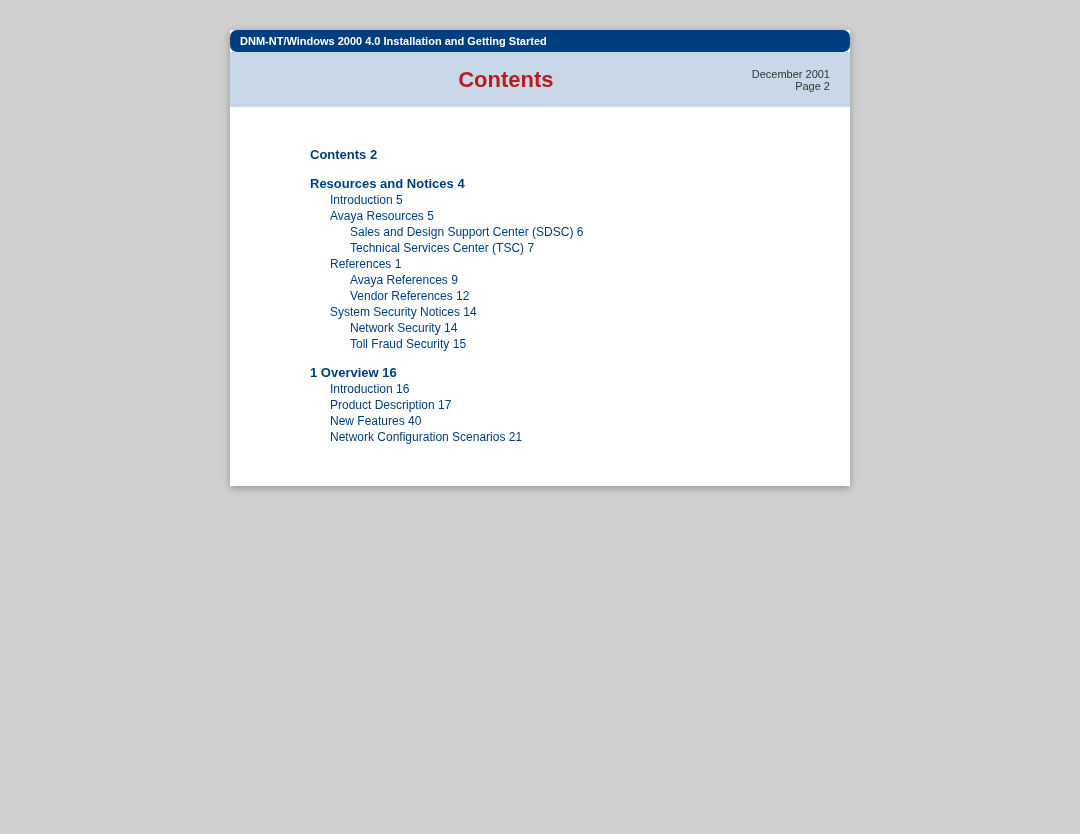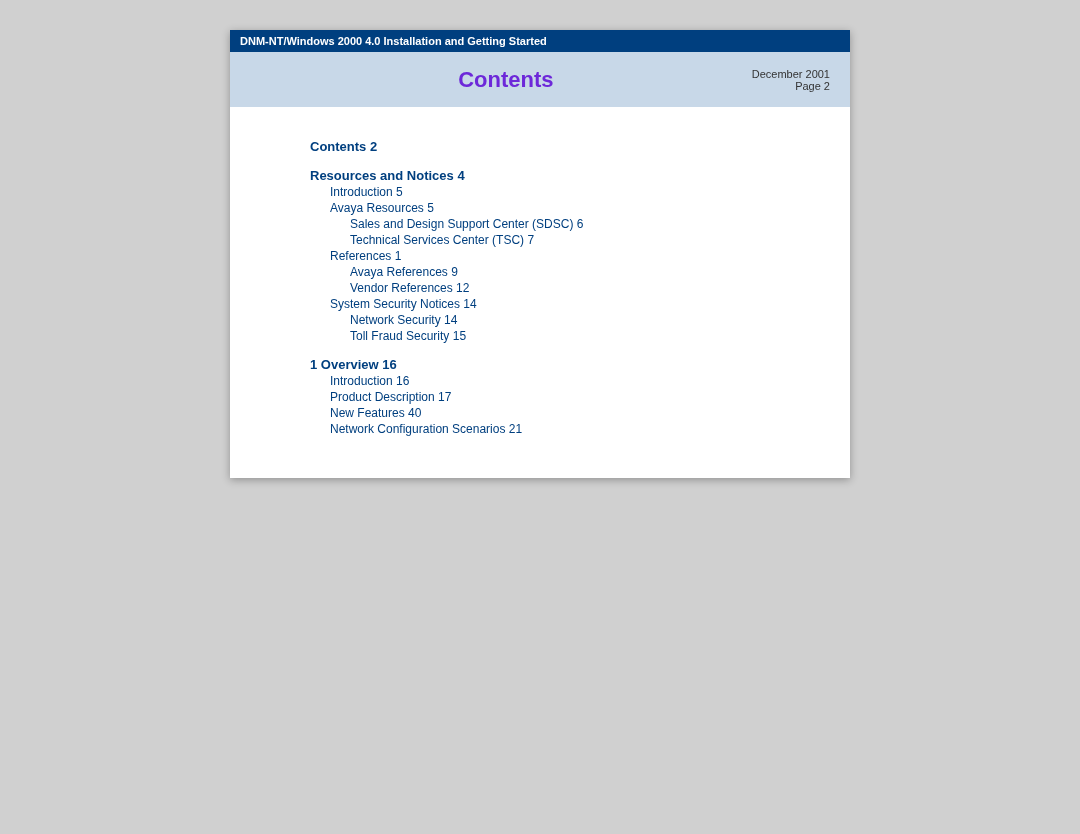--- a/index.html
+++ b/index.html
@@ -24,33 +24,34 @@
       background: #ffffff;
       box-shadow: 0 2px 8px rgba(0,0,0,0.3);
     }
 
     .header-bar {
       background: #003f7f;
       color: #ffffff;
       font-size: 11px;
       font-weight: bold;
       padding: 5px 10px;
+      border-radius: 7px;
     }
 
     .title-area {
       background: #c8d8e8;
       display: flex;
       align-items: center;
       justify-content: space-between;
       padding: 10px 20px 10px 10px;
       min-height: 55px;
     }
 
     .title-text {
-      color: #6d28d9;
+      color: #b91c1c;
       font-size: 22px;
       font-weight: bold;
       padding-left: 20px;
       flex: 1;
       text-align: center;
     }
 
     .date-info {
       text-align: right;
       font-size: 11px;
@@ -64,21 +65,21 @@
 
     .toc-section-header {
       color: #003f7f;
       font-weight: bold;
       font-size: 13px;
       margin-top: 14px;
       margin-bottom: 2px;
     }
 
     .toc-section-header.top {
-      margin-top: 12px;
+      margin-top: 20px;
     }
 
     .toc-entry {
       color: #003f7f;
       font-size: 12px;
       margin: 2px 0;
     }
 
     .toc-entry.indent1 {
       padding-left: 20px;

